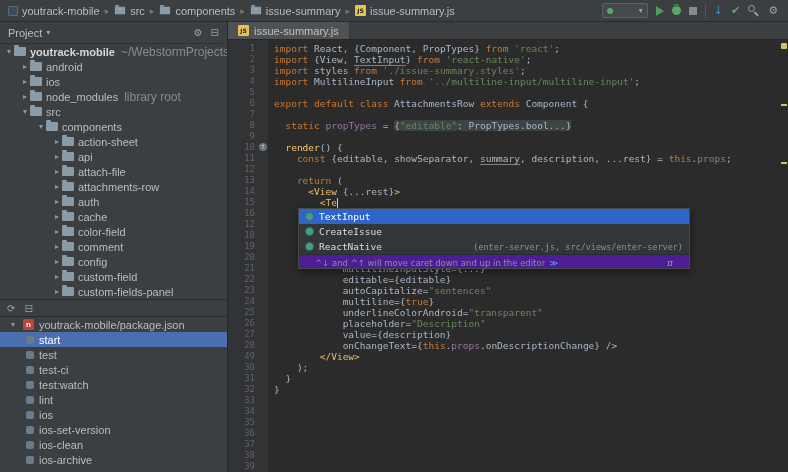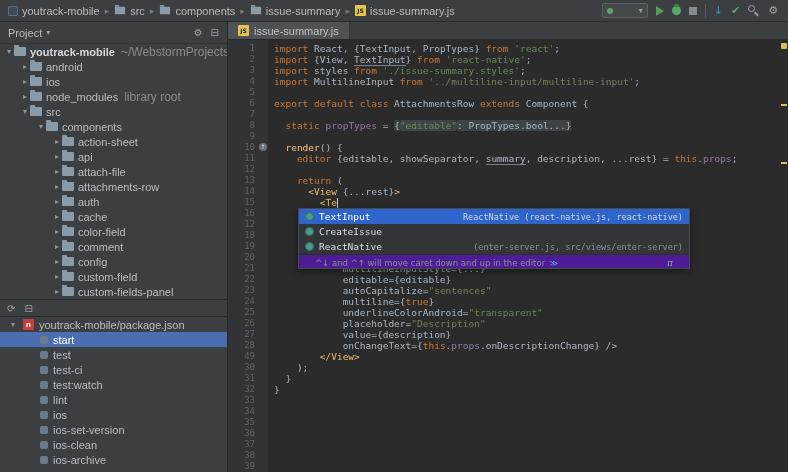--- a/index.html
+++ b/index.html
@@ -46,21 +46,21 @@
   .phicons{margin-left:auto;display:flex;gap:8px;color:#9aa0a4;font-family:"DejaVu Sans",sans-serif;font-size:10px;}
   .ptree{flex:none;}
   .trow{height:15px;display:flex;align-items:center;white-space:nowrap;font-size:11px;color:#bcbcbc;overflow:hidden;}
   .trow.broot .tlabel{color:#d8d8d8;font-weight:bold;}
   .tchev{width:10px;flex:none;font-size:8px;color:#8f9699;text-align:center;font-family:"DejaVu Sans",sans-serif;}
   .tlabel{margin-left:4px;}
   .tsuffix{color:#8a8a8a;margin-left:6px;font-size:12px;}
   .npmbar{height:18px;flex:none;display:flex;align-items:center;gap:9px;padding:0 7px;background:var(--panel-bg);border-top:1px solid #2b2b2b;border-bottom:1px solid #2b2b2b;color:#9aa0a4;font-family:"DejaVu Sans",sans-serif;font-size:10px;}
   .npmlist{flex:1;}
   .nrow{height:15px;display:flex;align-items:center;gap:5px;font-size:11px;color:#bcbcbc;padding-left:8px;white-space:nowrap;}
-  .nrow.script{padding-left:40px;}
+  .nrow.script{padding-left:26px;}
   .nrow.sel{background:var(--selection-blue);color:#ffffff;}
   .npmlogo{width:11px;height:11px;background:#c4403a;color:#fff;font-size:8px;font-weight:bold;line-height:11px;text-align:center;border-radius:1px;flex:none;}
   .scricon{width:8px;height:8px;background:#6a7b8c;border-radius:2px;flex:none;}
 
   
   .editor{flex:1;display:flex;flex-direction:column;min-width:0;background:var(--editor-bg);}
   .tabbar{height:18px;flex:none;background:var(--panel-bg);border-bottom:1px solid #282828;display:flex;}
   .tab{height:100%;background:#4e5254;padding:0 10px;display:flex;gap:5px;align-items:center;font-size:11px;color:#c0c0c0;border-right:1px solid #343638;}
   .ebody{flex:1;position:relative;display:flex;min-height:0;overflow:hidden;}
   .gutter{width:40px;flex:none;background:#313335;padding-top:3px;font-family:"DejaVu Sans Mono",monospace;font-size:9px;color:var(--line-number);}
@@ -333,31 +333,31 @@
             <div class="gnum">32</div>
             <div class="gnum">33</div>
             <div class="gnum">34</div>
             <div class="gnum">35</div>
             <div class="gnum">36</div>
             <div class="gnum">37</div>
             <div class="gnum">38</div>
             <div class="gnum">39</div>
           </div>
         <div class="code" id="code">
-            <div class="cline"><span class="c-k">import </span><span class="c-d">React, {TextInput, PropTypes} </span><span class="c-k">from </span><span class="c-s">'react'</span><span class="c-d">;</span></div>
+            <div class="cline"><span class="c-k">import </span><span class="c-d">React, {Component, PropTypes} </span><span class="c-k">from </span><span class="c-s">'react'</span><span class="c-d">;</span></div>
             <div class="cline"><span class="c-k">import </span><span class="c-d">{View, </span><span class="c-d m-ul">TextInput</span><span class="c-d">} </span><span class="c-k">from </span><span class="c-s">'react-native'</span><span class="c-d">;</span></div>
             <div class="cline"><span class="c-k">import </span><span class="c-d">styles </span><span class="c-k">from </span><span class="c-s">'./issue-summary.styles'</span><span class="c-d">;</span></div>
             <div class="cline"><span class="c-k">import </span><span class="c-d">MultilineInput </span><span class="c-k">from </span><span class="c-s">'../multiline-input/multiline-input'</span><span class="c-d">;</span></div>
             <div class="cline"></div>
             <div class="cline"><span class="c-k">export default class </span><span class="c-d">AttachmentsRow </span><span class="c-k">extends </span><span class="c-d">Component {</span></div>
             <div class="cline"></div>
             <div class="cline"><span class="c-d">  </span><span class="c-k">static </span><span class="c-f">propTypes</span><span class="c-d"> = </span><span class="c-d m-fold">{</span><span class="c-s m-fold">"editable"</span><span class="c-d m-fold">: PropTypes.bool...}</span></div>
             <div class="cline"></div>
             <div class="cline"><span class="c-d">  </span><span class="c-fn">render</span><span class="c-d">() {</span></div>
-            <div class="cline"><span class="c-d">    </span><span class="c-k">editor </span><span class="c-d">{editable, showSeparator, </span><span class="c-d m-ul">summary</span><span class="c-d">, description, ...rest} = </span><span class="c-k">this</span><span class="c-d">.</span><span class="c-f">props</span><span class="c-d">;</span></div>
+            <div class="cline"><span class="c-d">    </span><span class="c-k">const </span><span class="c-d">{editable, showSeparator, </span><span class="c-d m-ul">summary</span><span class="c-d">, description, ...rest} = </span><span class="c-k">this</span><span class="c-d">.</span><span class="c-f">props</span><span class="c-d">;</span></div>
             <div class="cline"></div>
             <div class="cline"><span class="c-d">    </span><span class="c-k">return </span><span class="c-d">(</span></div>
             <div class="cline"><span class="c-d">      </span><span class="c-t">&lt;View</span><span class="c-d"> {...rest}</span><span class="c-t">&gt;</span></div>
             <div class="cline"><span class="c-d">        </span><span class="c-t">&lt;Te</span><span class="caret"></span></div>
             <div class="cline"></div>
             <div class="cline"></div>
             <div class="cline"></div>
             <div class="cline"></div>
             <div class="cline"></div>
             <div class="cline"><span class="c-d">            multilineInputStyle={...}</span></div>
@@ -383,21 +383,20 @@
         <div class="stripe">
           <i class="sind"></i>
           <i class="smark" style="top:64px"></i>
           <i class="smark" style="top:122px"></i>
         </div>
         <div class="popup">
           <div id="pitems">
               <div class="pitem sel">
                 <span class="cicon"></span>
                 <span class="pname">TextInput</span>
-                <span class="pdetail">ReactNative (react-native.js, react-native)</span>
               </div>
               <div class="pitem">
                 <span class="cicon"></span>
                 <span class="pname">CreateIssue</span>
               </div>
               <div class="pitem">
                 <span class="cicon"></span>
                 <span class="pname">ReactNative</span>
                 <span class="pdetail">(enter-server.js, src/views/enter-server)</span>
               </div>

